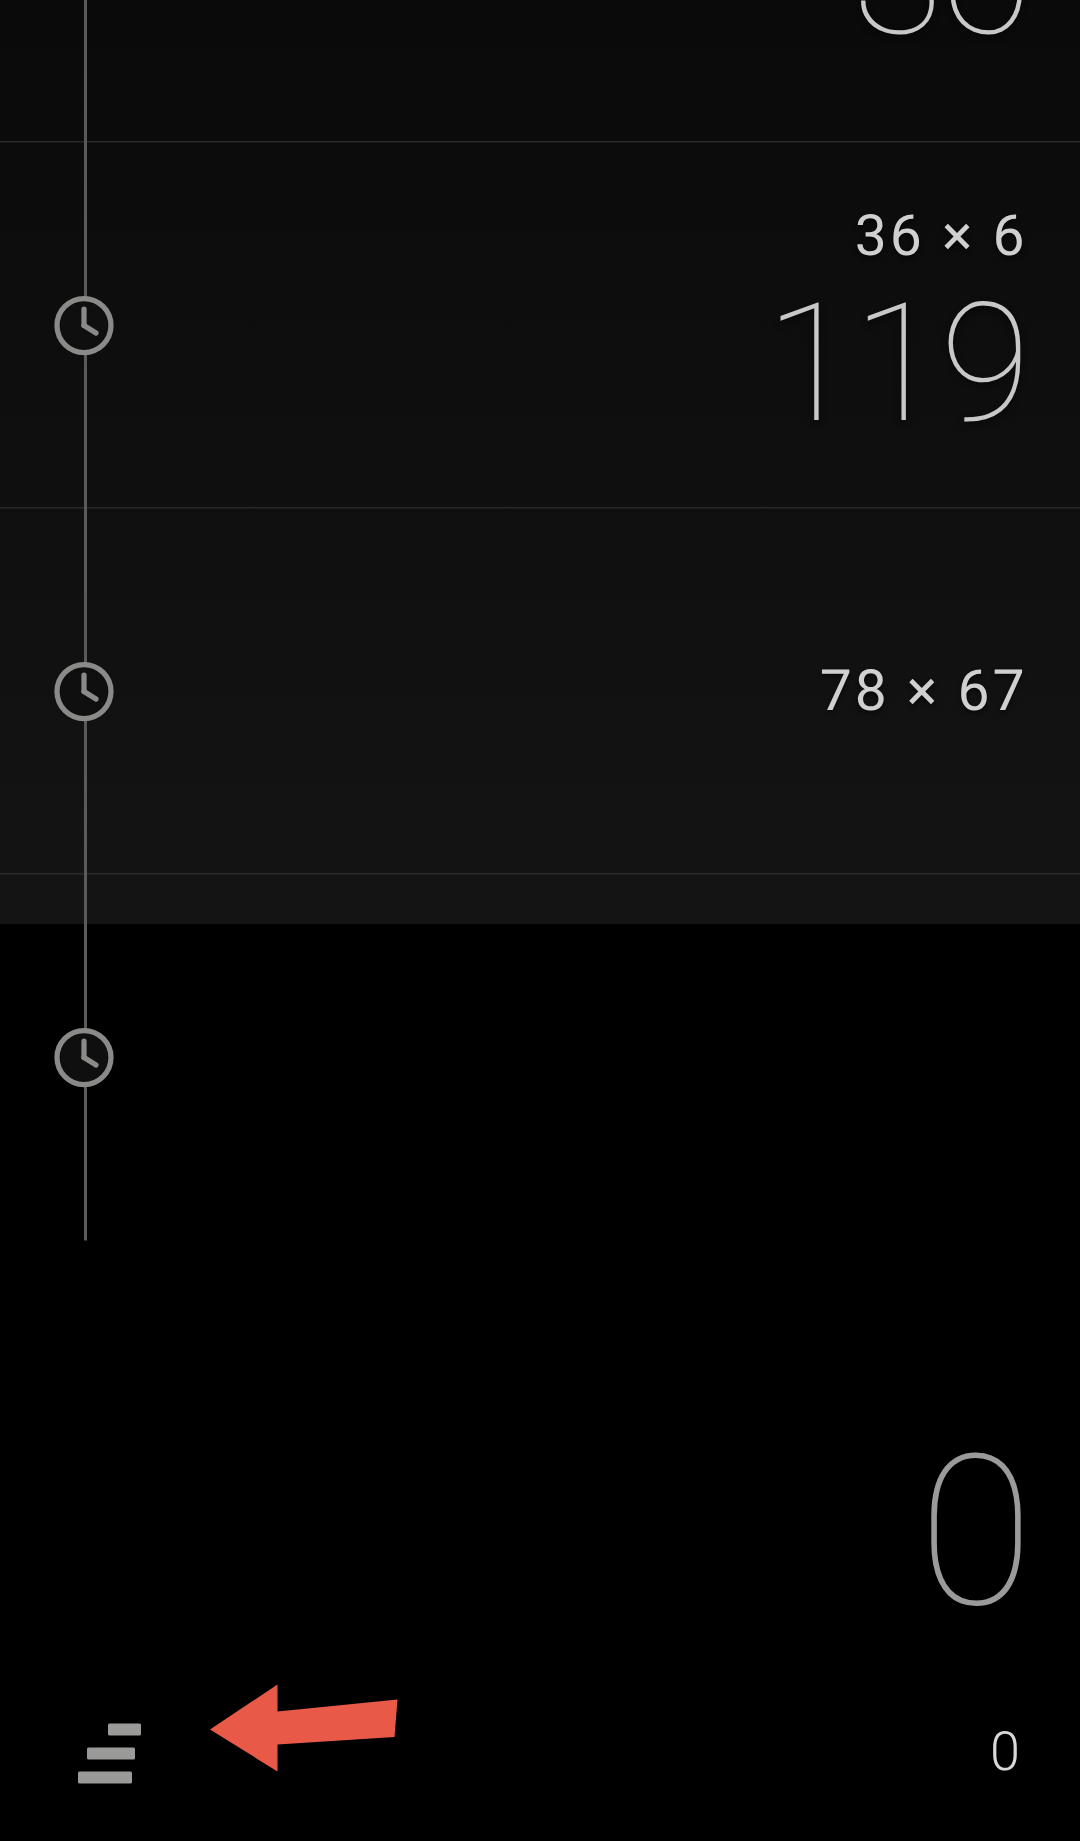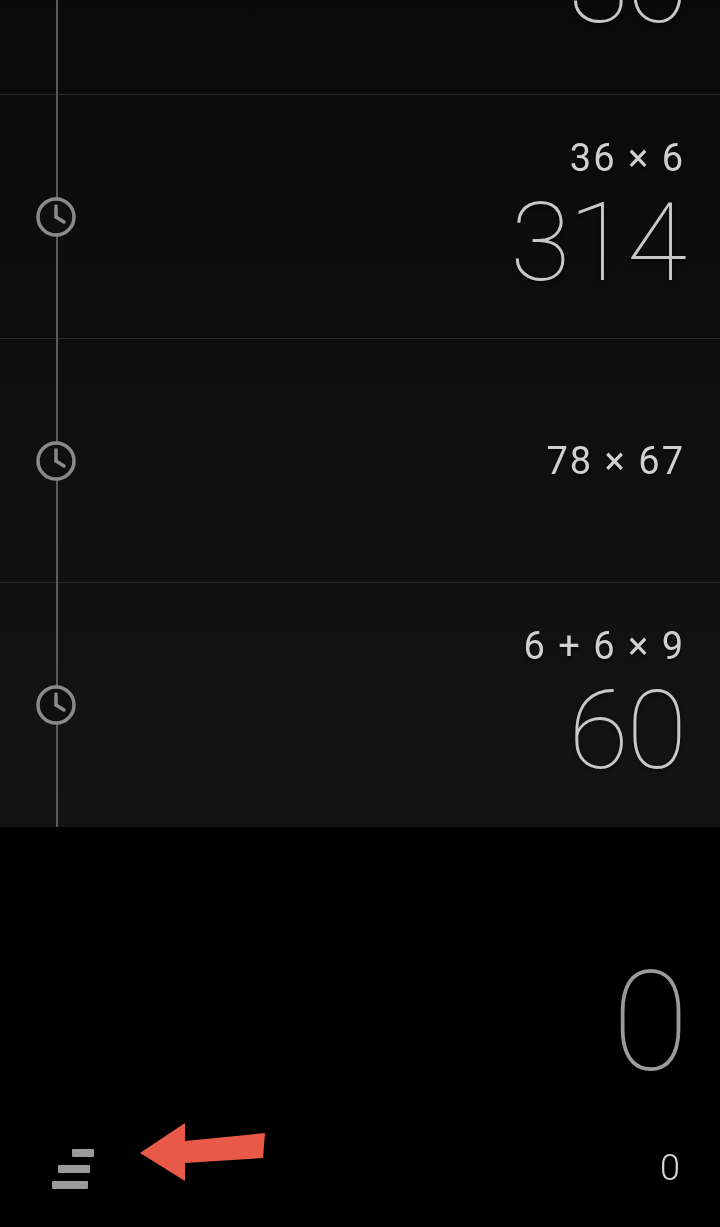--- a/index.html
+++ b/index.html
@@ -15,21 +15,21 @@
       font-family: -apple-system, 'Segoe UI', Roboto, sans-serif;
       position: relative;
       overflow: hidden;
     }
 
     .history-container {
       position: absolute;
       top: 0;
       left: 0;
       right: 0;
-      height: 827px;
+      height: 616px;
       background: linear-gradient(180deg, #0a0a0a 0%, #141414 100%);
       text-align: center;
     }
 
     .timeline-line {
       position: absolute;
       left: 56px;
       top: 0;
       width: 2px;
       height: 827px;
@@ -226,36 +226,30 @@
     </svg>
   </div>
 
   <div class="history-item history-0">
     <div class="result-partial">36</div>
   </div>
 
   <div class="history-item history-1">
     <div class="history-content">
       <div class="expression">36 × 6</div>
-      <div class="result">314</div>
+      <div class="result">119</div>
     </div>
   </div>
 
   <div class="history-item history-2">
     <div class="history-content">
       <div class="expression">78 × 67</div>
     </div>
   </div>
 
-  <div class="history-item history-3">
-    <div class="history-content">
-      <div class="expression">6 + 6 × 9</div>
-      <div class="result">60</div>
-    </div>
-  </div>
 </div>
 
 <div class="input-area">
   <div class="current-display">0</div>
   <div class="bottom-right-number">0</div>
   <div class="history-toggle">
     <div class="bar bar1"></div>
     <div class="bar bar2"></div>
     <div class="bar bar3"></div>
   </div>

